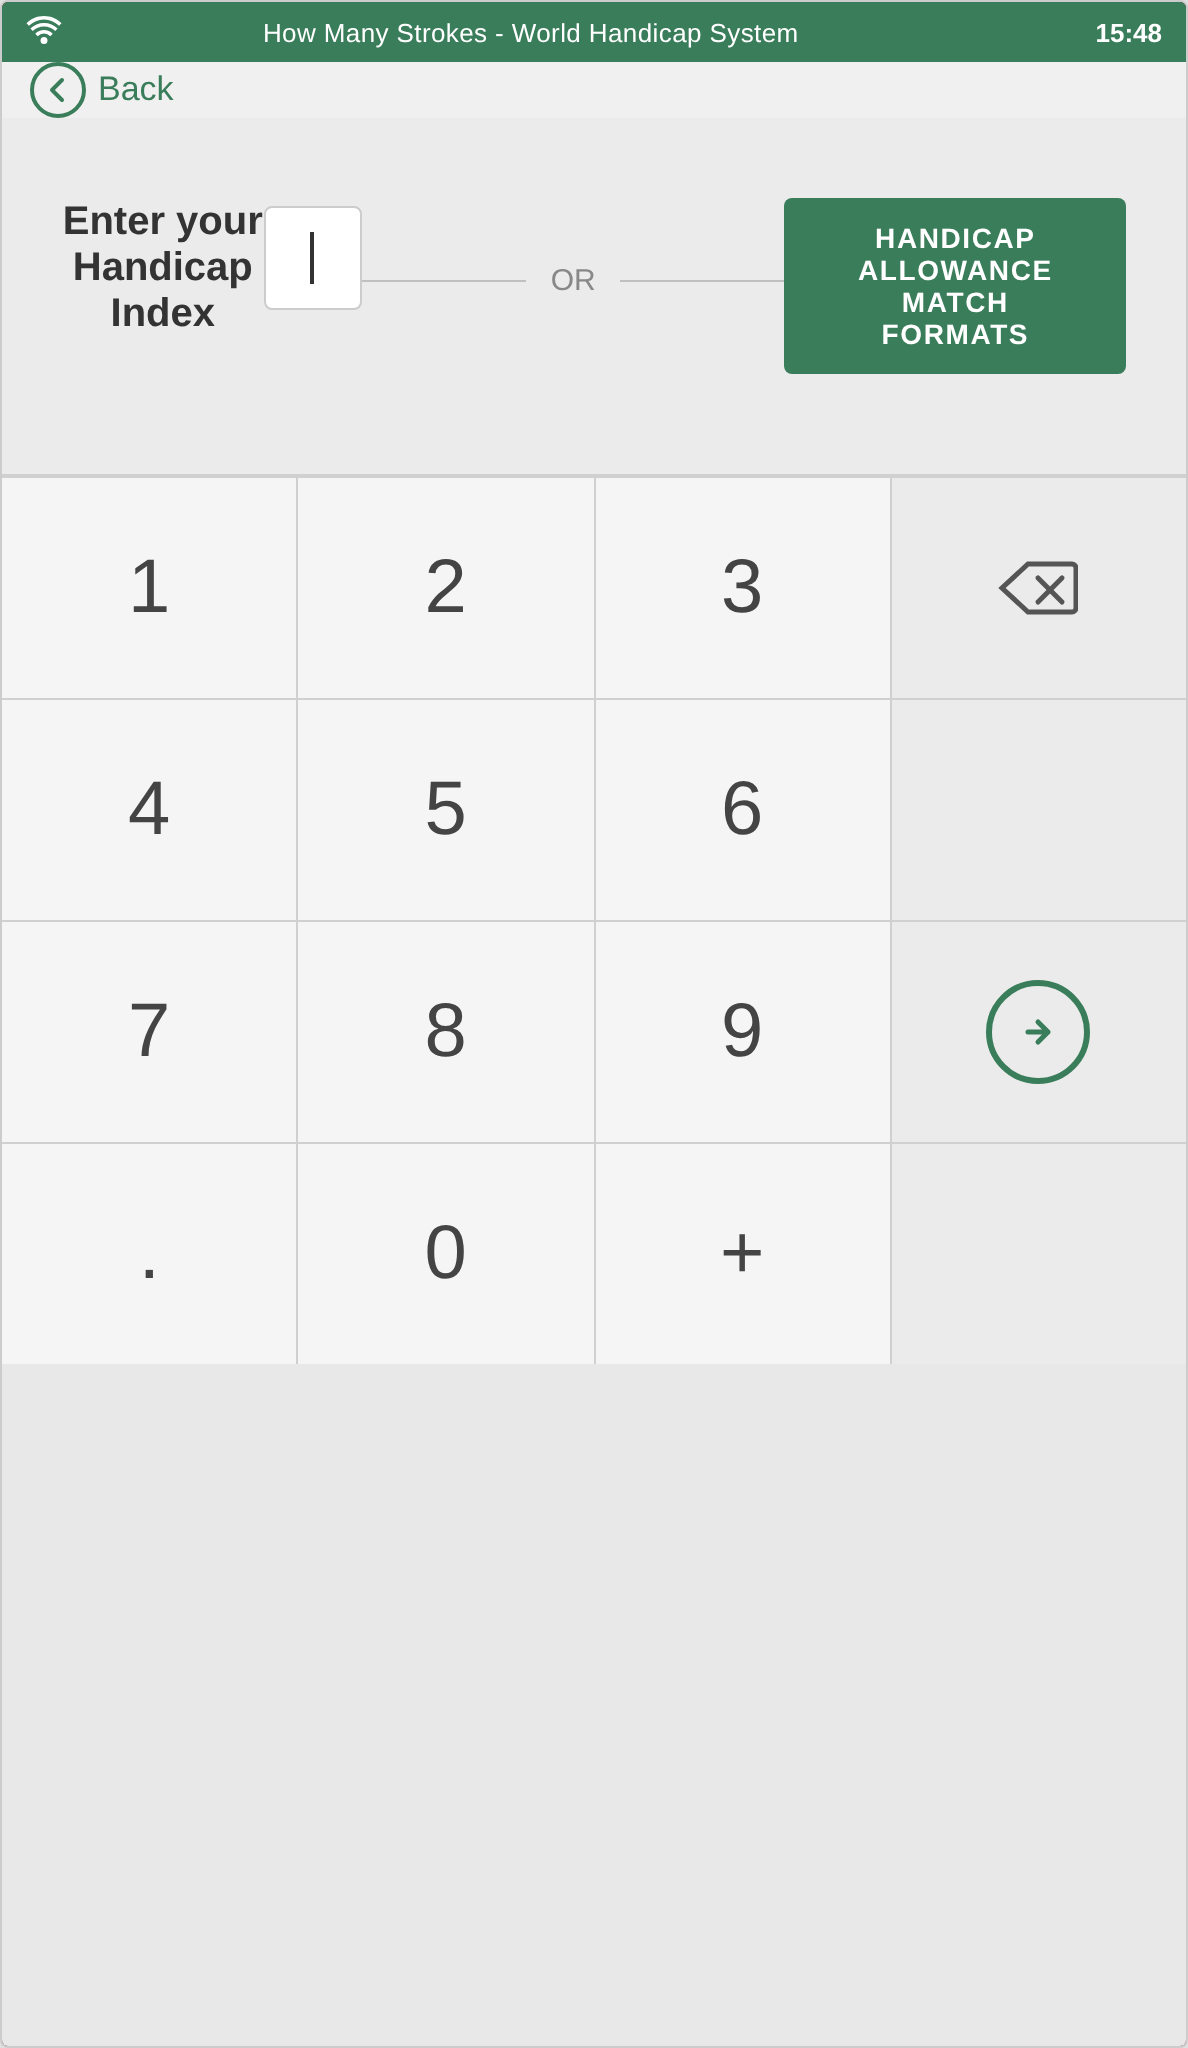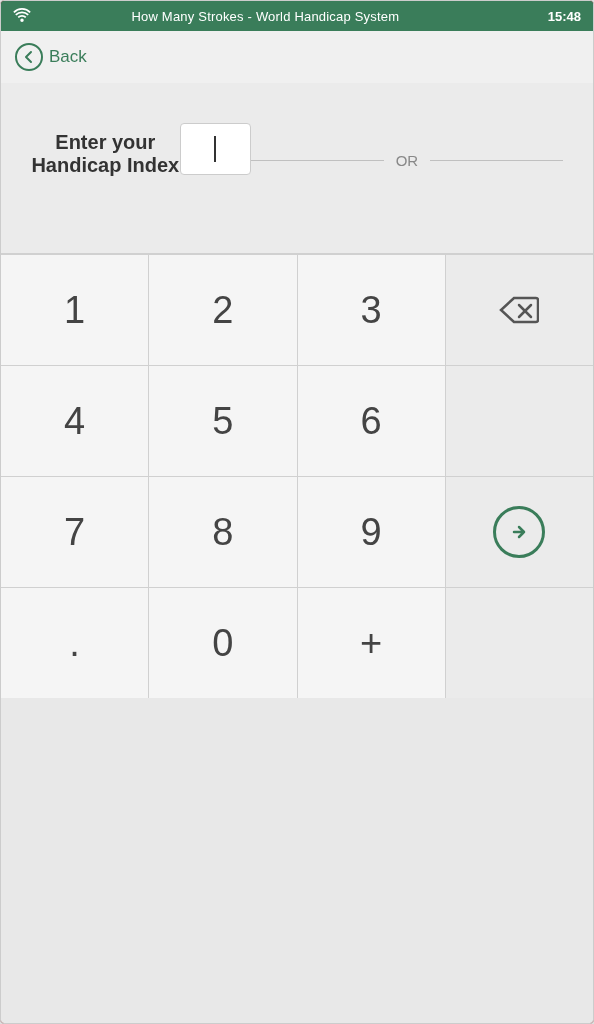--- a/index.html
+++ b/index.html
@@ -49,21 +49,21 @@
 
     .status-bar-time {
       font-size: 13px;
       font-weight: 600;
       margin-left: 48px;
     }
 
     
     .nav-bar {
       background: #f0f0f0;
-      padding: 12px 14px;
+      padding: 0 14px;
       display: flex;
       align-items: center;
       flex-shrink: 0;
     }
 
     .back-button {
       display: flex;
       align-items: center;
       gap: 6px;
       color: #3a7d5a;
@@ -263,20 +263,21 @@
   </div>
 
   <div class="upper-content">
     <div class="handicap-label">Enter your Handicap Index</div>
     <div class="handicap-input-box">
       <span class="handicap-input-cursor"></span>
     </div>
     <div class="or-divider">
       <span>OR</span>
     </div>
+    <button class="match-formats-btn">HANDICAP ALLOWANCE MATCH FORMATS</button>
   </div>
 
   <div class="keyboard-area">
     <div class="keyboard-grid">
 
       <div class="key">1</div>
       <div class="key">2</div>
       <div class="key">3</div>
       <div class="key delete-key">
         <span class="delete-icon">

